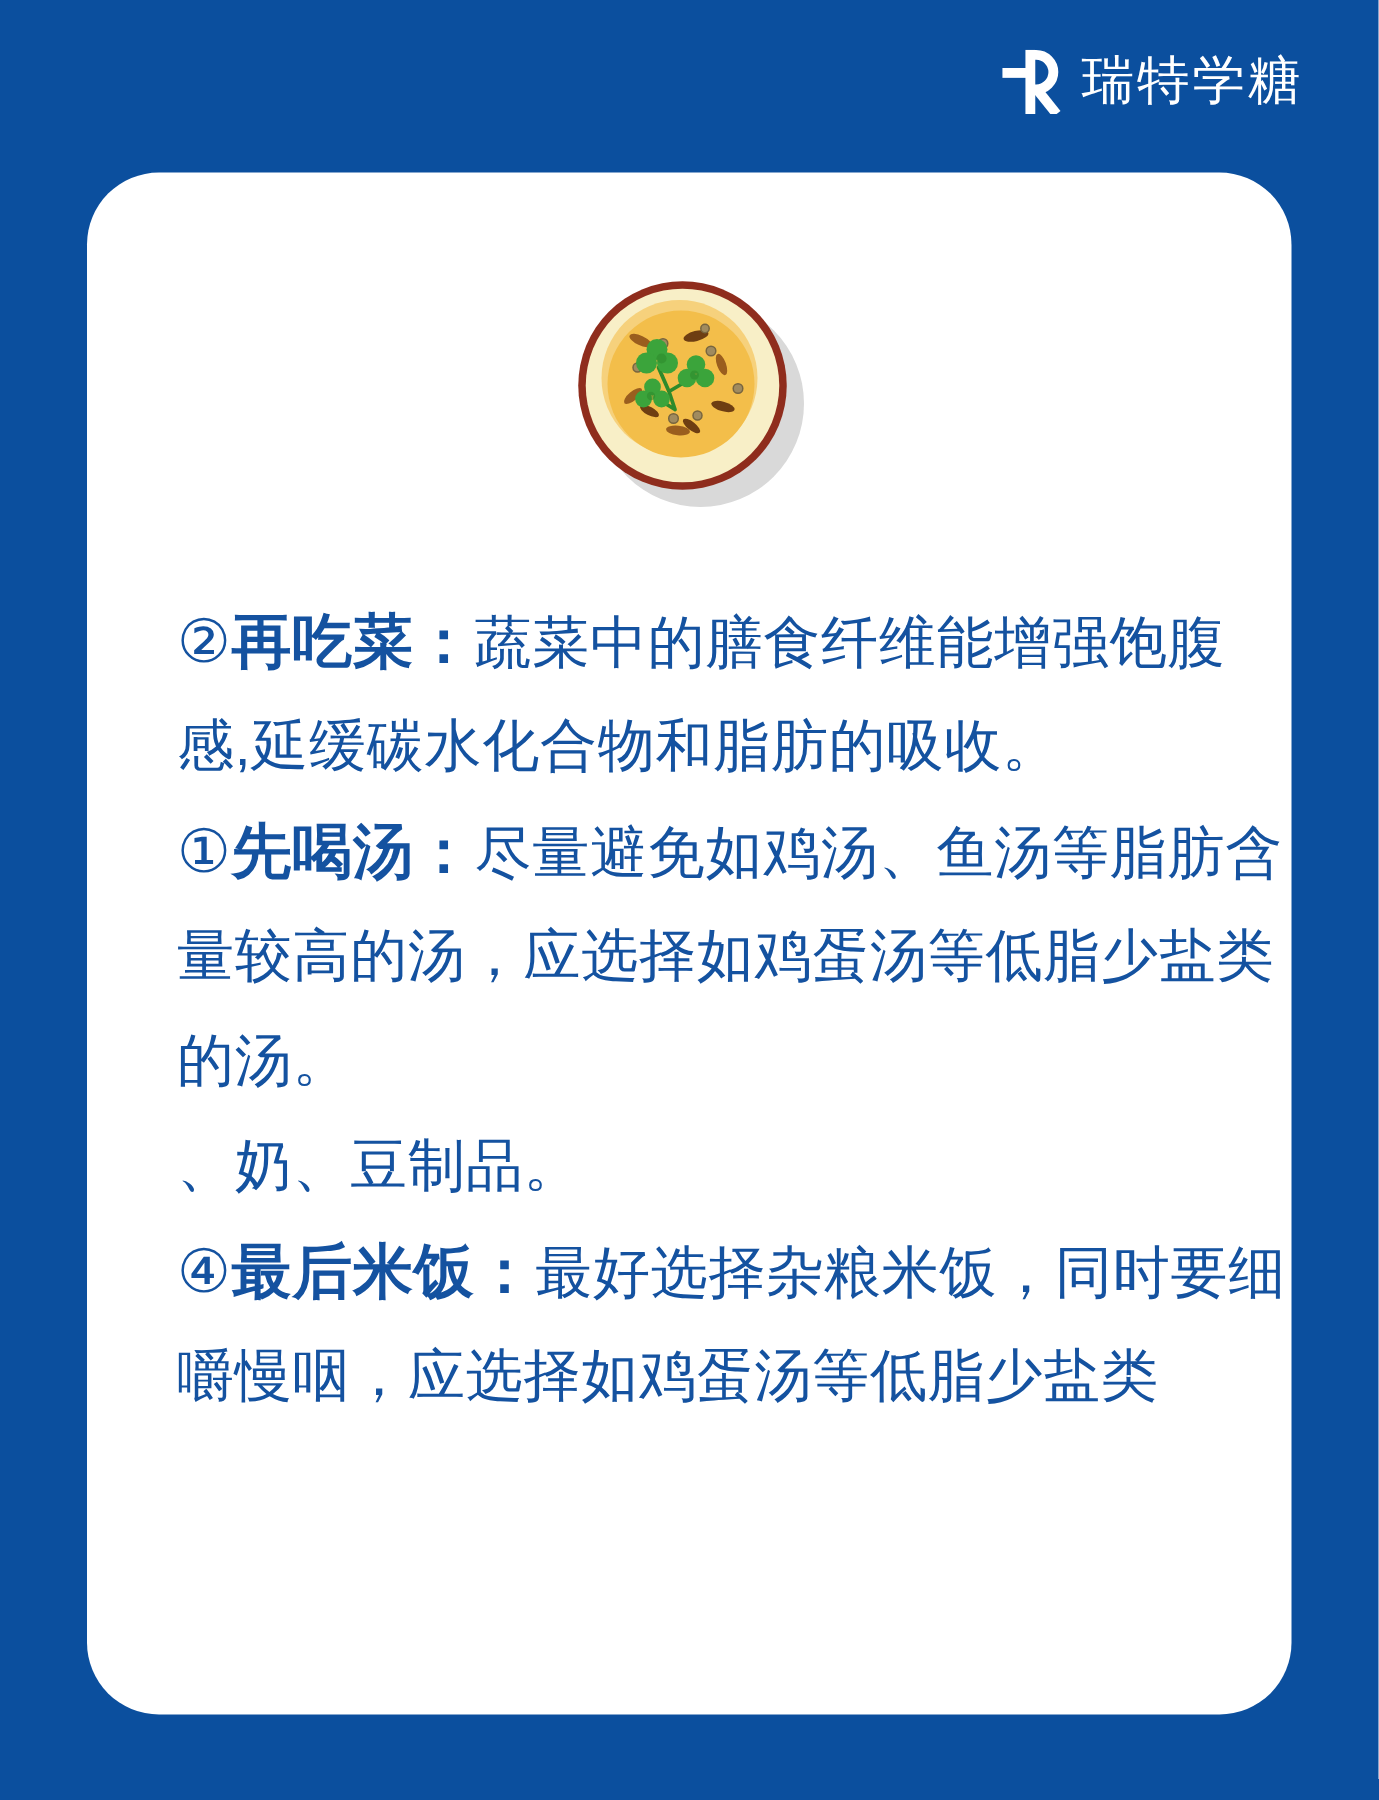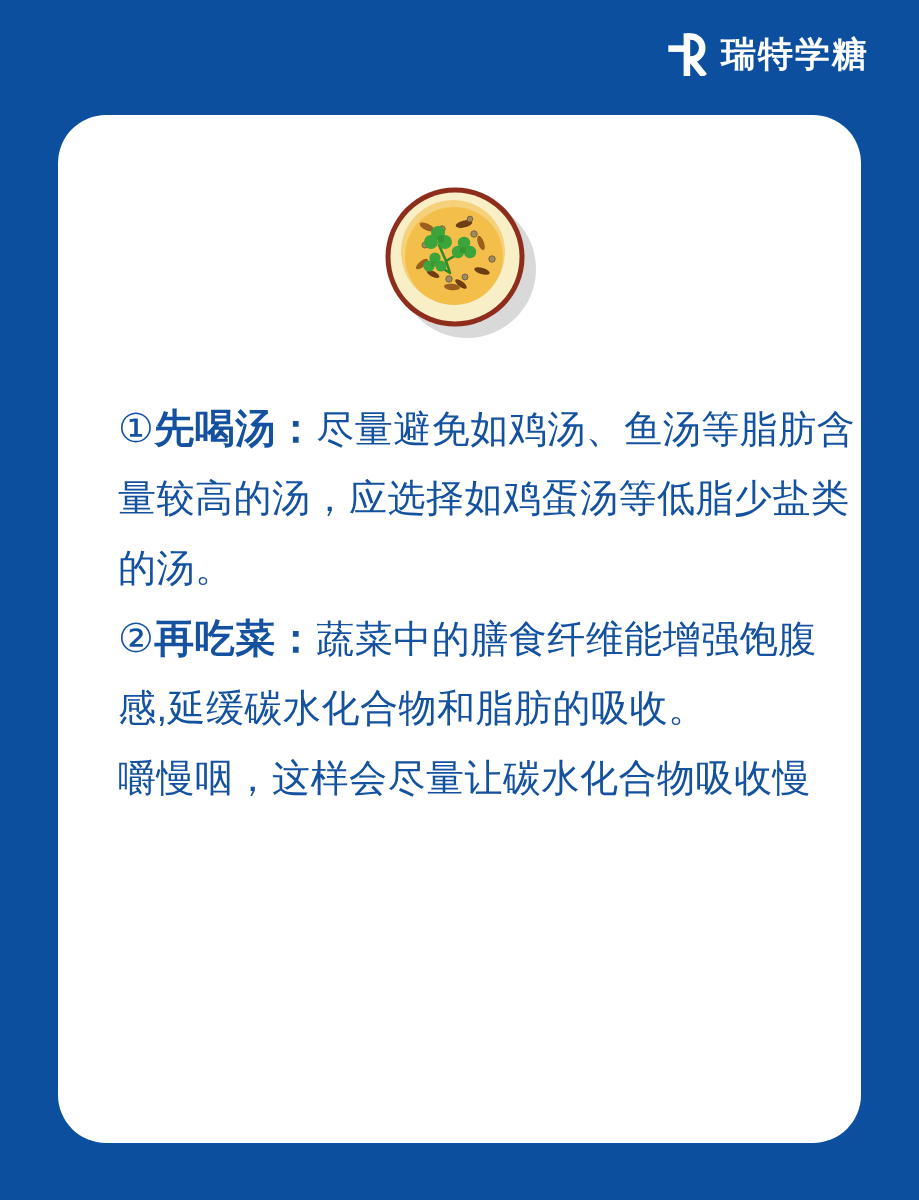--- a/index.html
+++ b/index.html
@@ -27,21 +27,21 @@
     font-family:"Liberation Sans","DejaVu Sans",sans-serif;
   }
   .brand{
     position:absolute;top:30px;right:50px;
     display:flex;align-items:center;gap:13px;
   }
   .brand svg{display:block;}
   .brand-text{
     color:var(--logo);
     font-size:35px;
-    font-weight:700;
+    font-weight:400;
     letter-spacing:2px;
     line-height:1;
   }
   .card{
     position:absolute;
     left:58px;top:115px;
     width:803px;height:1028px;
     background:var(--card);
     border-radius:48px;
   }
@@ -133,28 +133,30 @@
           <circle cx="66" cy="58" r="3.4"></circle>
           <circle cx="88" cy="69" r="3"></circle>
           <circle cx="59" cy="83" r="2.8"></circle>
         </g>
       </g>
     </svg>
   </div>
 
   <div class="text-block">
       <div class="section">
+        <div class="line"><span class="num">②</span><span class="stitle">再吃菜：</span><span>蔬菜中的膳食纤维能增强饱腹</span></div>
+        <div class="line">感,延缓碳水化合物和脂肪的吸收。</div>
+      </div>
+      <div class="section">
         <div class="line"><span class="num">①</span><span class="stitle">先喝汤：</span><span>尽量避免如鸡汤、鱼汤等脂肪含</span></div>
         <div class="line">量较高的汤，应选择如鸡蛋汤等低脂少盐类</div>
         <div class="line">的汤。</div>
       </div>
       <div class="section">
-        <div class="line"><span class="num">②</span><span class="stitle">再吃菜：</span><span>蔬菜中的膳食纤维能增强饱腹</span></div>
-        <div class="line">感,延缓碳水化合物和脂肪的吸收。</div>
+        <div class="line">、奶、豆制品。</div>
       </div>
       <div class="section">
-      </div>
-      <div class="section">
-        <div class="line">嚼慢咽，这样会尽量让碳水化合物吸收慢</div>
+        <div class="line"><span class="num">④</span><span class="stitle">最后米饭：</span><span>最好选择杂粮米饭，同时要细</span></div>
+        <div class="line">嚼慢咽，应选择如鸡蛋汤等低脂少盐类</div>
       </div>
     </div>
 
 </main>
 
 </body></html>

